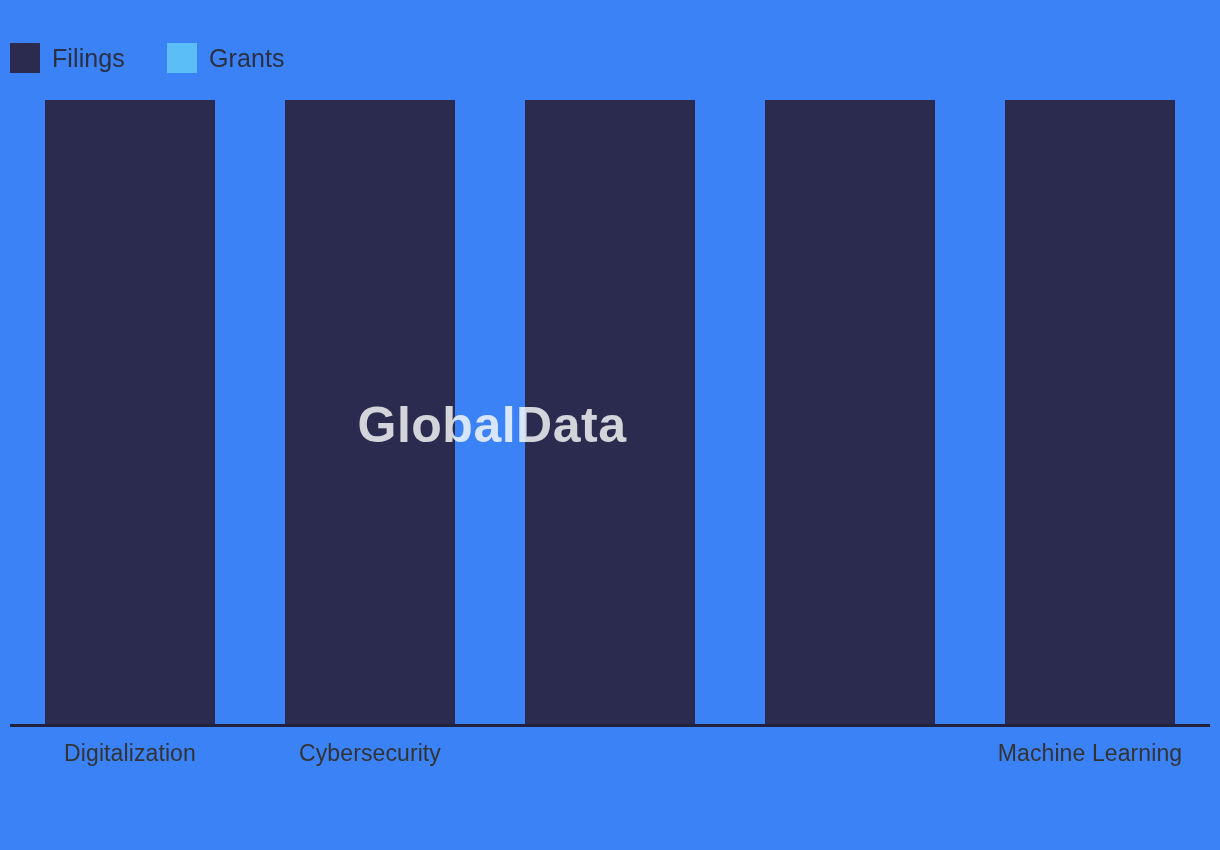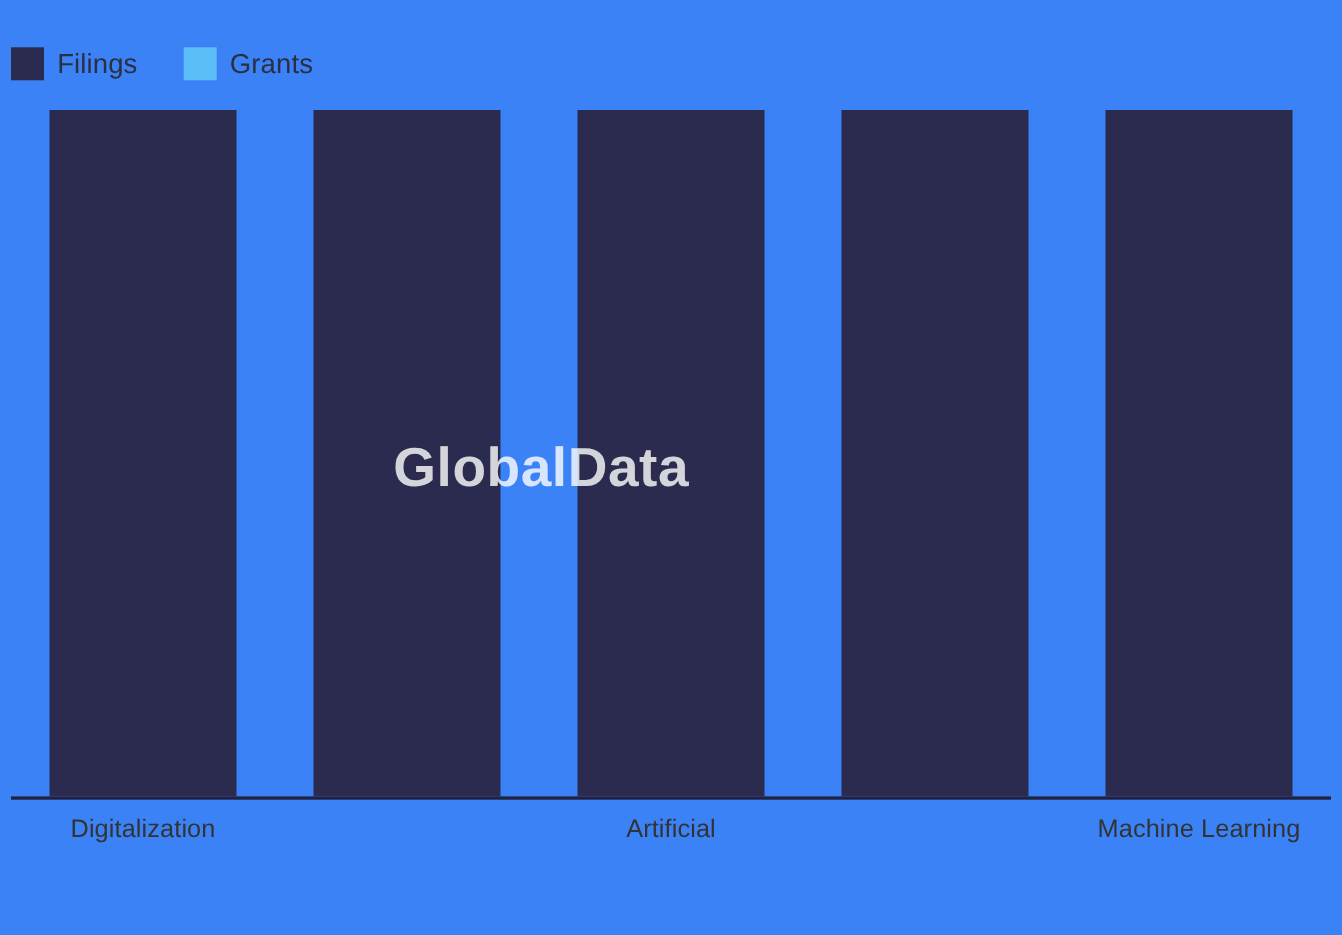--- a/index.html
+++ b/index.html
@@ -175,21 +175,23 @@
   </div>
 
   <div id="watermark">GlobalData</div>
 
   <div id="axis-line" style="background: rgb(34, 34, 63);"></div>
 
   <div id="category-labels">
     <div class="cat-label" style="left: 15px; color: rgb(51, 51, 51);">
       <span>Digitalization</span>
     </div>
+    <div class="cat-label" style="left: 255px; color: rgb(51, 51, 51);">
+      <span>Cybersecurity</span>
+    </div>
     <div class="cat-label" style="left: 495px; color: rgb(51, 51, 51);">
-      <span>Artificial</span>
     </div>
     <div class="cat-label" style="left: 975px; color: rgb(51, 51, 51);">
       <span>Machine Learning</span>
     </div>
   </div>
 
 </div>
 
 </body></html>

